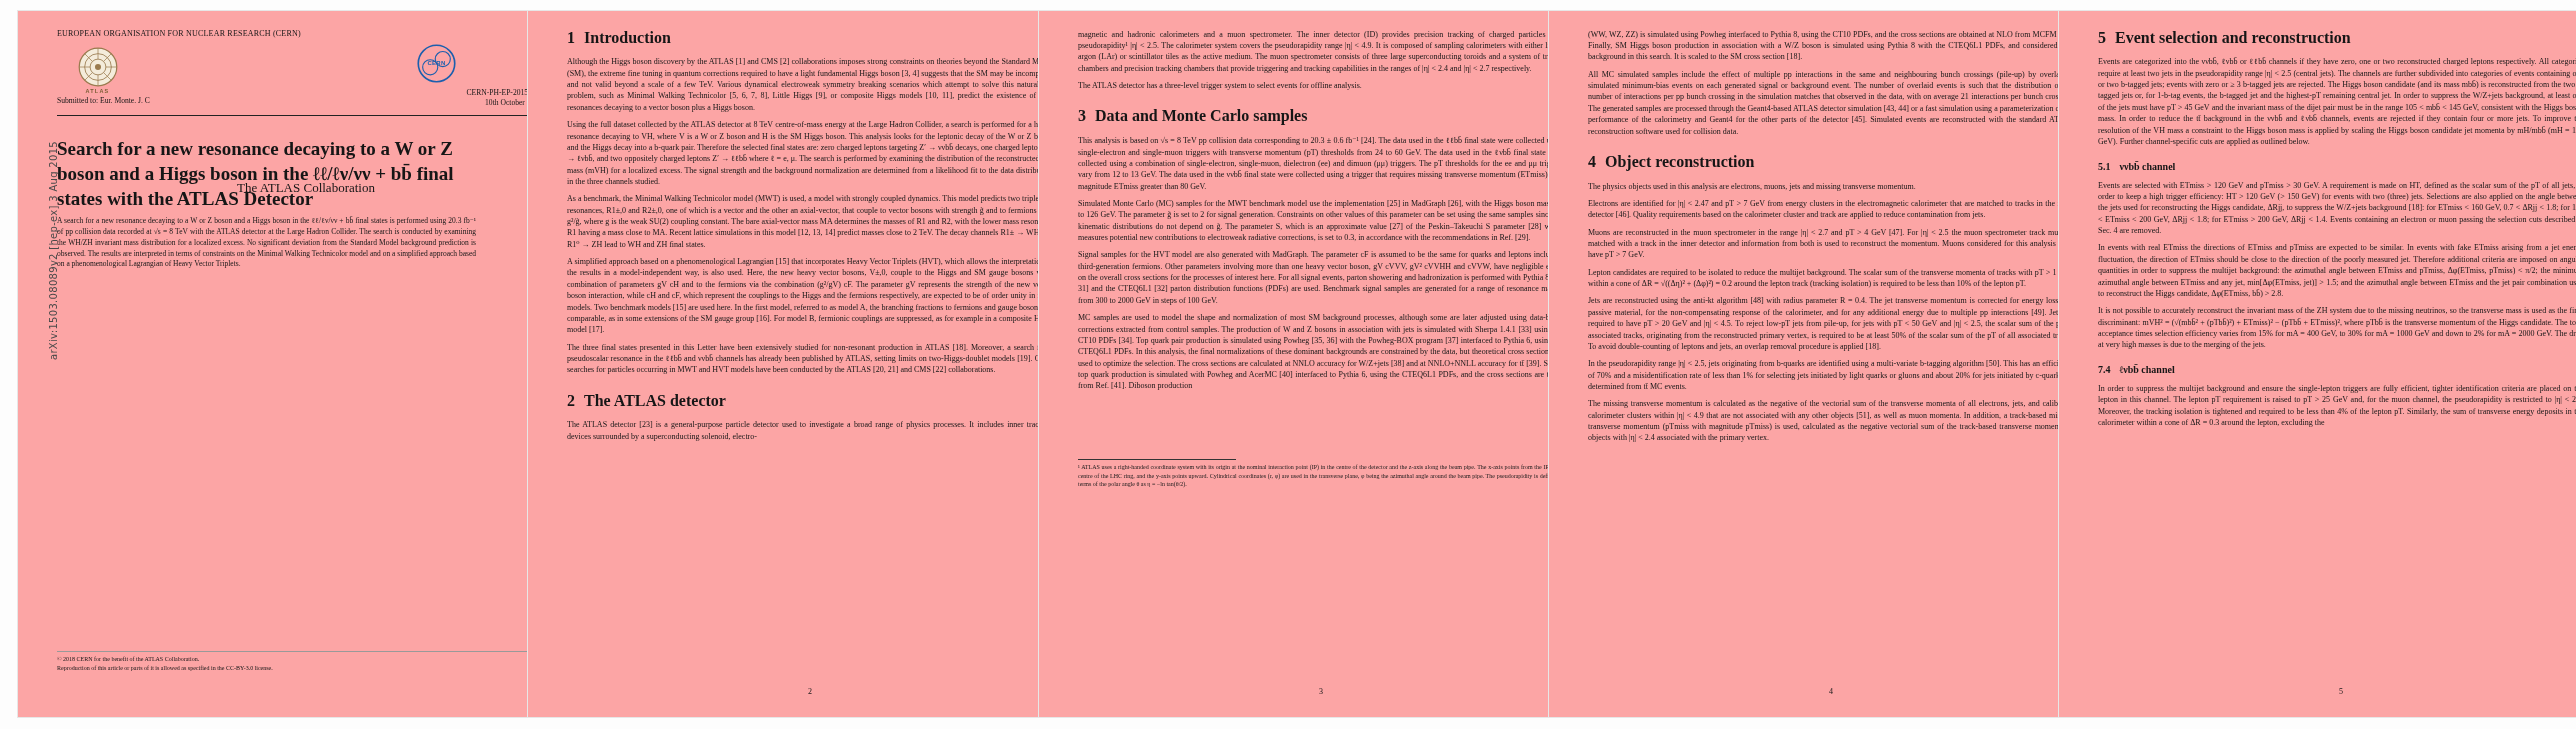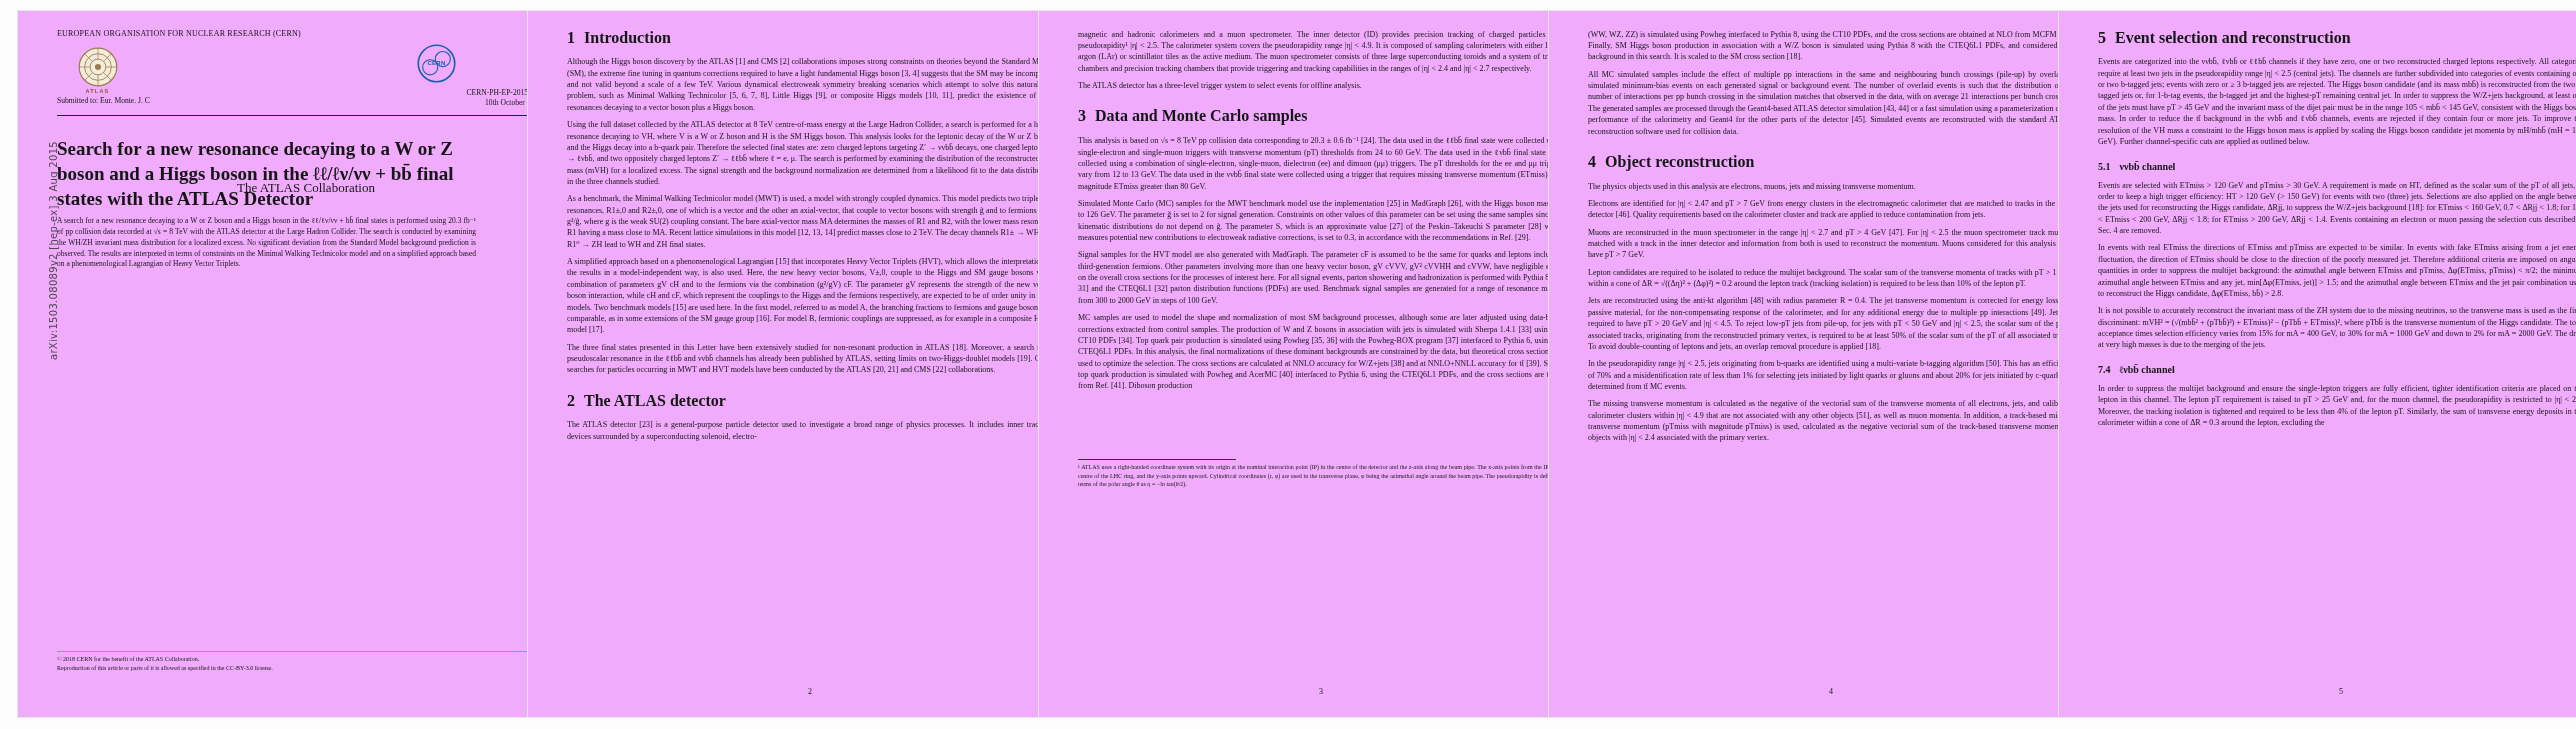--- a/index.html
+++ b/index.html
@@ -6,21 +6,21 @@
   html,body { width:2576px; height:729px; overflow:hidden; }
   body {
     background:#fdfdfd;
     font-family:"Liberation Serif","DejaVu Serif",serif;
     color:#161616;
   }
   .strip { position:relative; width:2576px; height:729px; }
 
   .page {
     position:absolute; top:9.7px; width:566px; height:708px;
-    background:#f0abfc; border:0.6px solid #e7e7e7;
+    background:#fca5a5; border:0.6px solid #e7e7e7;
   }
   #p1{left:17px;} #p2{left:527px;} #p3{left:1038px;} #p4{left:1548px;} #p5{left:2058px;}
 
   .inner { position:absolute; left:39px; right:39px; top:18px; }
 
   p.body { font-size:8px; line-height:1.42; text-align:justify; margin:0 0 6px 0; }
   h2.sec { font-size:16px; font-weight:bold; margin:16px 0 9.7px 0; }
   h2.sec.first { margin-top:0; }
   h3.subsec { font-size:10px; font-weight:bold; margin:13.4px 0 8px 0; }
   .secnum { margin-right:9px; }

